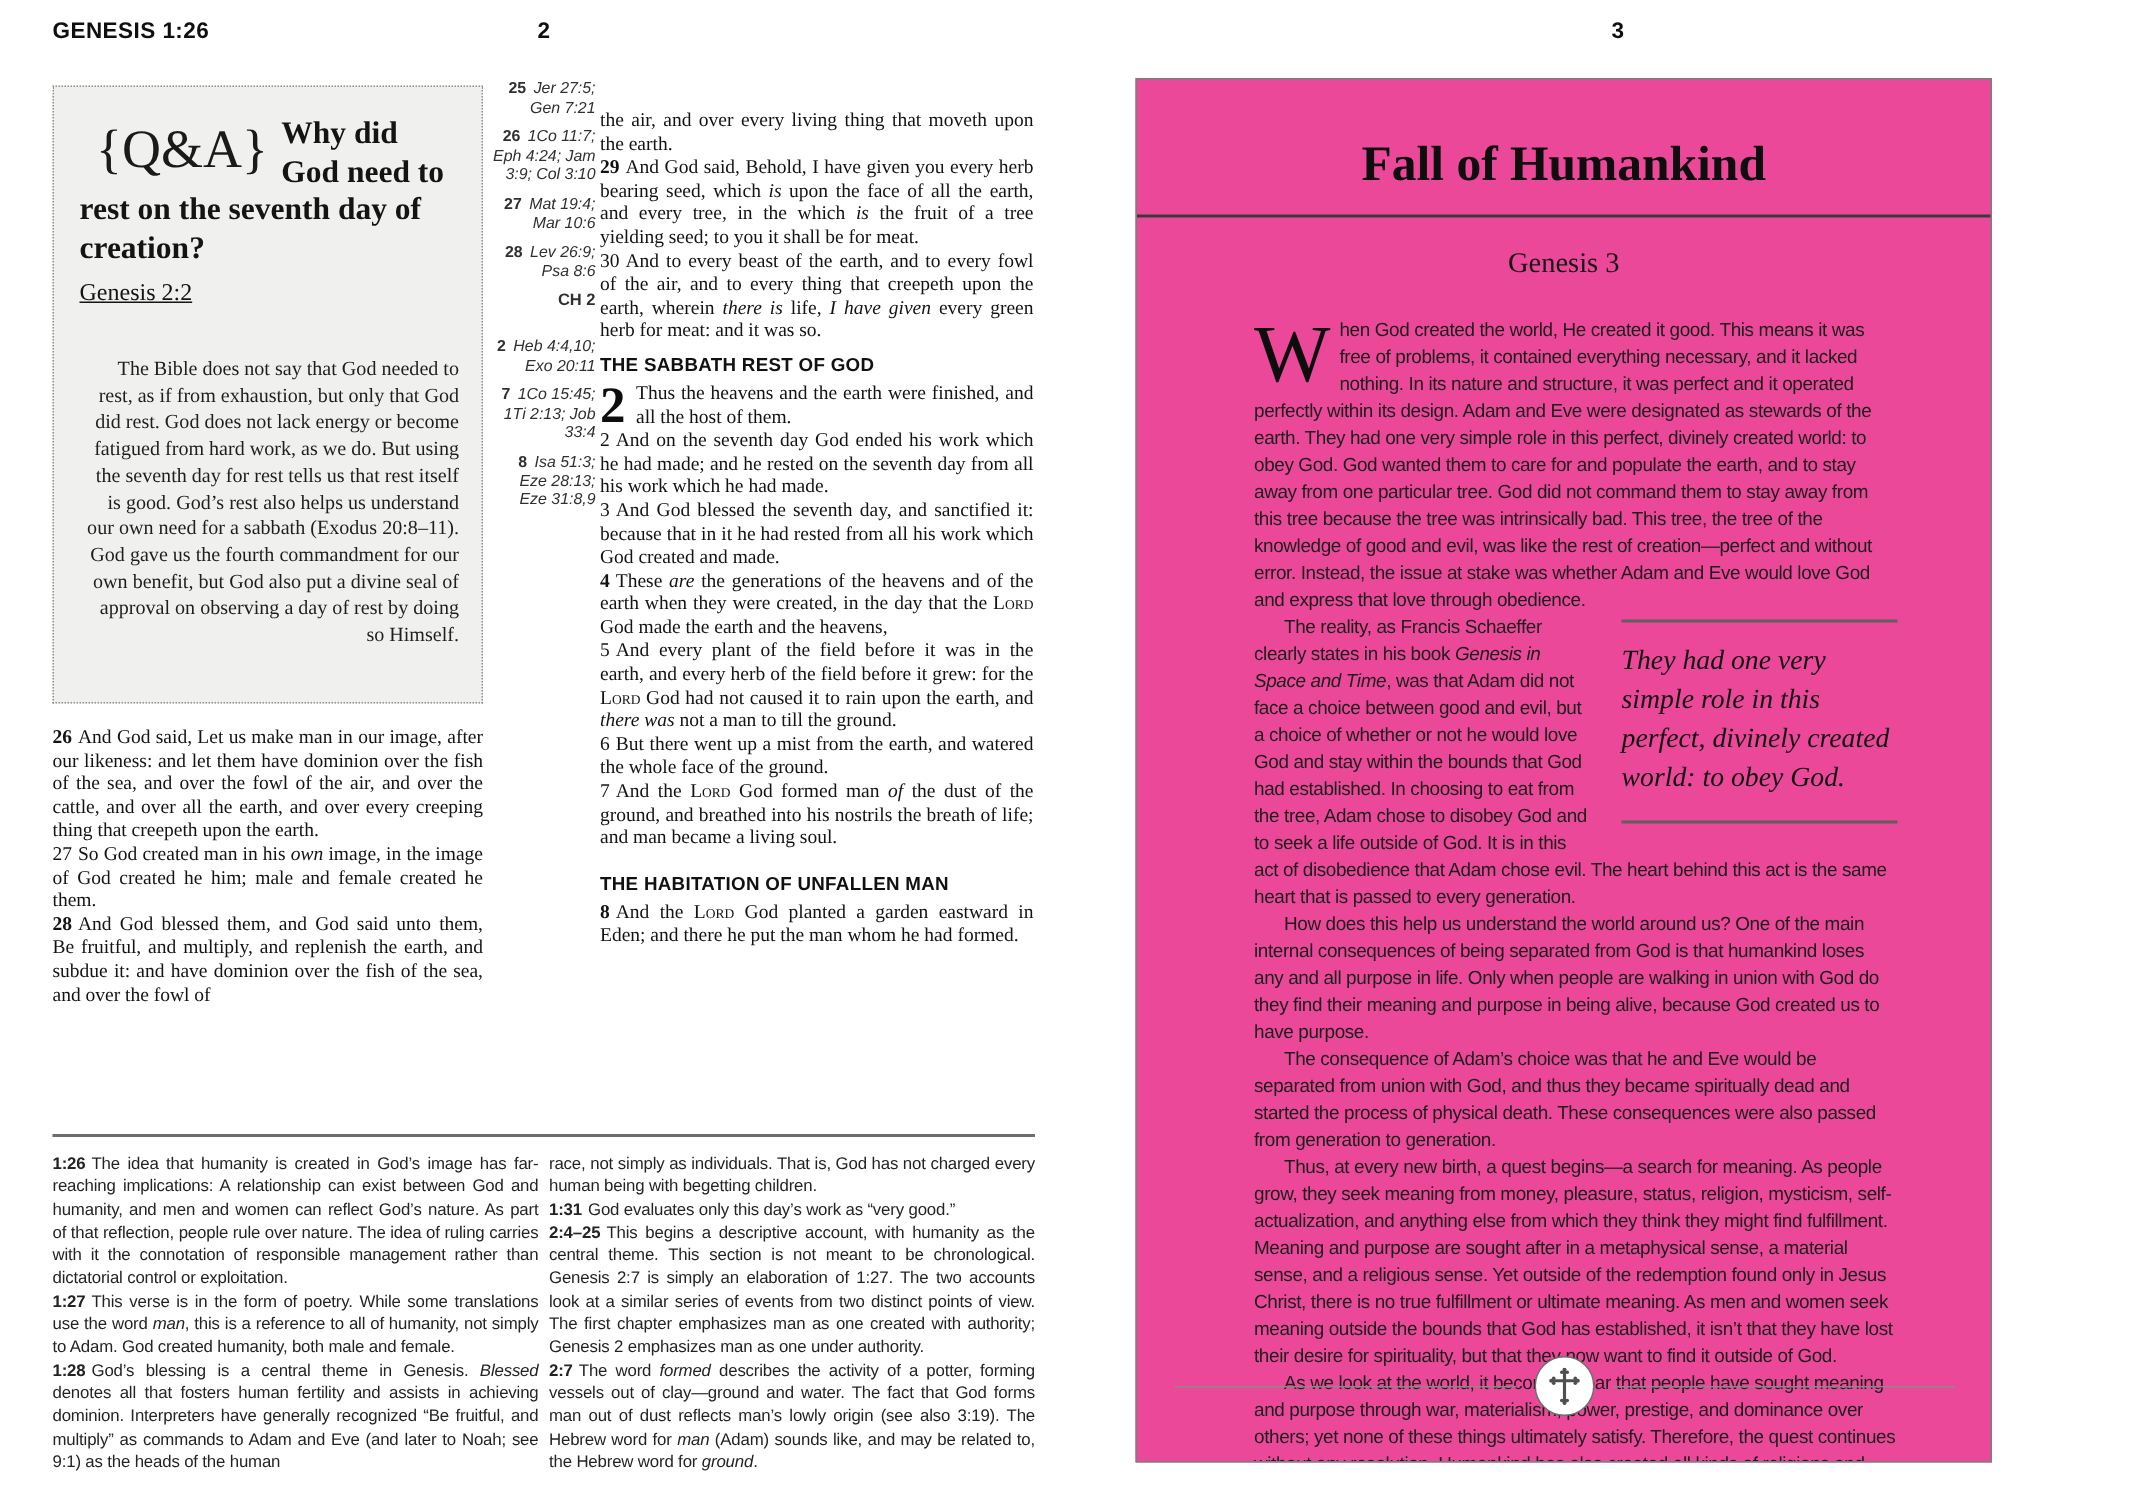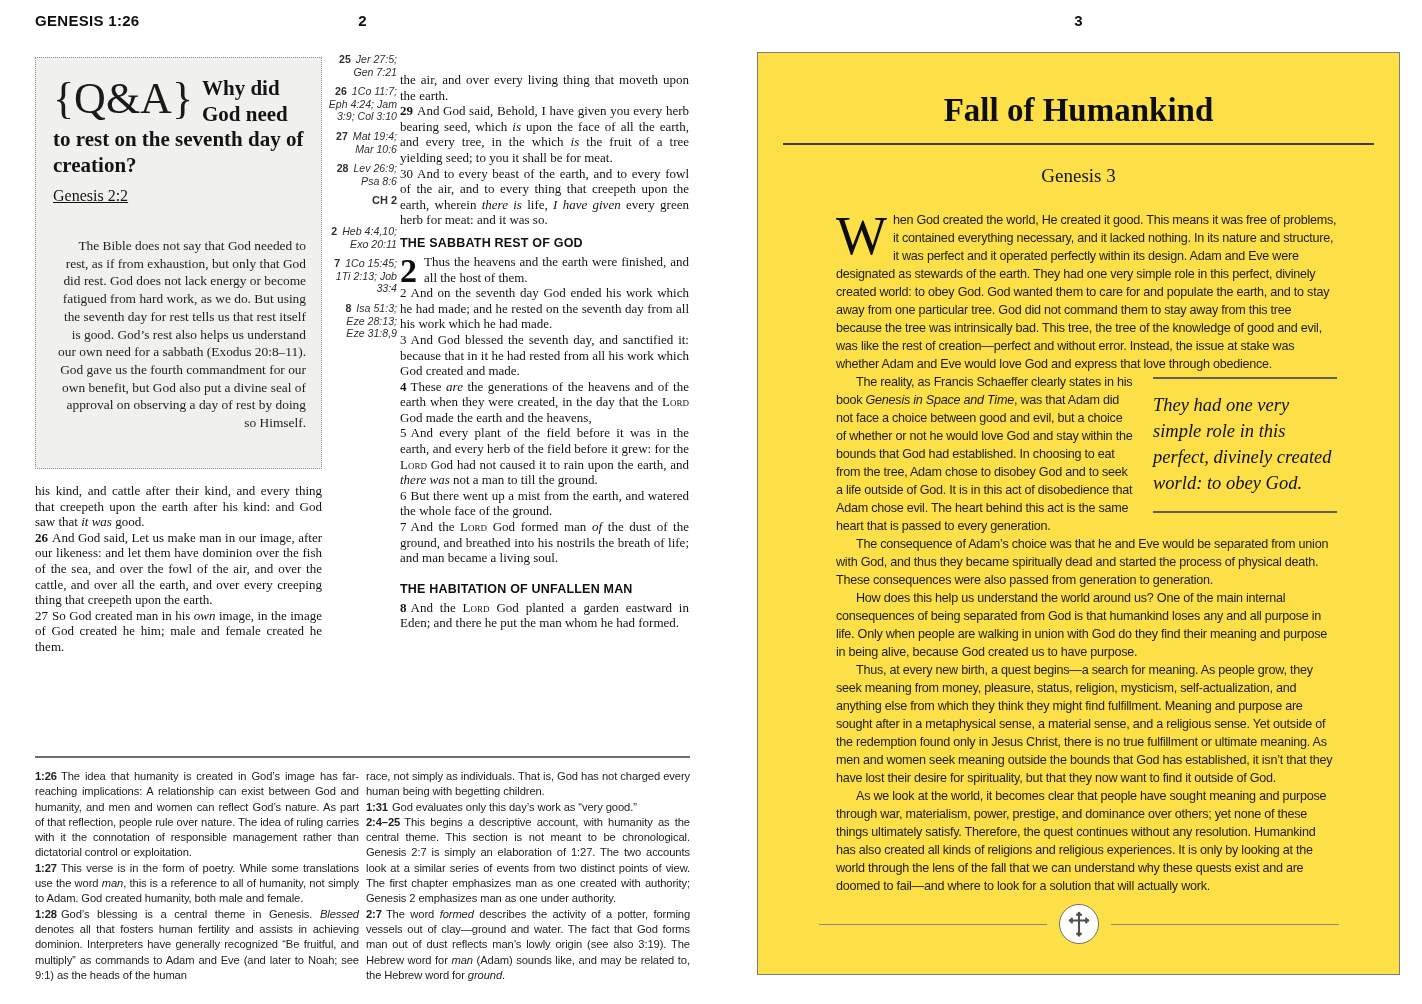--- a/index.html
+++ b/index.html
@@ -11,21 +11,21 @@
   .running-head { position:absolute; left:35px; top:12px; font:bold 15px "Liberation Sans", sans-serif; color:#0f0f0f; letter-spacing:.3px; }
   .pageno { position:absolute; top:12px; font:bold 15px "Liberation Sans", sans-serif; color:#0f0f0f; text-align:center; }
   .pageno-left  { left:35px;  width:655px; }
   .pageno-right { left:757px; width:643px; }
 
   .col1  { position:absolute; left:35px;  top:57px; width:287px; }
   .xrefs { position:absolute; left:326px; top:53px; width:71px; }
   .col2  { position:absolute; left:400px; top:48px; width:289px;margin-top:24px; }
 
   .qa-box { border:1.5px dotted #8f8f8f; background:#f0f0ee; padding:18px 15px 10px 17px; height:412px; margin-bottom:14px; }
-  .qa-logo { float:left; font-family:"Liberation Serif", serif; font-size:44px; line-height:46px; padding-right:9px; color:#1a1a1a; }
+  .qa-logo { float:left; font-family:"Liberation Serif", serif; font-size:36px; line-height:46px; padding-right:9px; color:#1a1a1a;margin-left:11px; }
   .qa-q   { font:bold 21px/25.5px "Liberation Serif", serif; color:#141414; }
   .qa-ref { clear:left; font:16px/18px "Liberation Serif", serif; margin:9px 0 32px;text-decoration:underline; }
   .qa-body { margin:0; font:13.4px/17.7px "Liberation Serif", serif; color:#1e1e1e;text-align:right; }
 
   .verse { margin:0; font:13px/15.6px "Liberation Serif", serif; text-align:justify; color:#131313; }
   .vn { margin-right:4px; }
   .vn.b { font-weight:bold; }
   .vn:empty { display:none; margin:0; }
   .sc { font-variant:small-caps; }
 
@@ -39,21 +39,21 @@
 
   .fn-divider { position:absolute; left:35px; top:756px; width:655px; height:2px; background:#6d6d6d; }
   .fncol { position:absolute; top:769px; width:324px; }
   .fncol1 { left:35px; }
   .fncol2 { left:366px; }
   .fn { margin:0; font:11.2px/15.3px "Liberation Sans", sans-serif; letter-spacing:-.1px; text-align:justify; color:#232323; }
   .fnref { margin-right:4px; }
   .fnref:empty { display:none; margin:0; }
 
   
-  .article-frame { position:absolute; left:757px; top:52px; width:643px; height:923px; border:1px solid #7d7d7d; background:#fde047; overflow:hidden; }
+  .article-frame { position:absolute; left:757px; top:52px; width:571px; height:923px; border:1px solid #7d7d7d; background:#ec4899; overflow:hidden; }
   .article-title { margin:38px 0 0; text-align:center; font:bold 33px/38px "Liberation Serif", serif; color:#0e0e0e; }
   .title-rule { width:591px; height:2px; background:#3a3a3a; margin:14px auto 0; }
   .article-subtitle { margin-top:20px; text-align:center; font:19px/22px "Liberation Serif", serif; color:#141414; }
   .article-body { margin:24px 62px 0 78px; font:12.6px/18px "Liberation Sans", sans-serif; letter-spacing:-.25px; color:#1c1c1c; }
   .ap { margin:0; text-indent:20px; }
   .ap.first { text-indent:0; }
   .dropcap { float:left; font:54px/44px "Liberation Serif", serif; margin:3px 6px 0 0; color:#0d0d0d; letter-spacing:0; }
   .pull-quote { float:right; width:184px; margin:4px 0 10px 18px; padding:13px 2px 15px 0;
                 border-top:2px solid #5f5f5f; border-bottom:2px solid #5f5f5f;
                 font:italic 18.5px/26px "Liberation Serif", serif; letter-spacing:0; color:#101010; text-indent:0; }
@@ -70,23 +70,23 @@
   <div class="running-head">GENESIS 1:26</div>
   <div class="pageno pageno-left">2</div>
 
   <div class="col1">
     <div class="qa-box">
       <span class="qa-logo">{Q&amp;A}</span>
       <span class="qa-q">Why did God need to rest on the seventh day of creation?</span>
       <div class="qa-ref">Genesis 2:2</div>
       <p class="qa-body">The Bible does not say that God needed to rest, as if from exhaustion, but only that God did rest. God does not lack energy or become fatigued from hard work, as we do. But using the seventh day for rest tells us that rest itself is good. God’s rest also helps us understand our own need for a sabbath (Exodus 20:8–11). God gave us the fourth commandment for our own benefit, but God also put a divine seal of approval on observing a day of rest by doing so Himself.</p>
     </div>
-    <p class="verse"><span>his kind, and cattle after their kind, and every thing that creepeth upon the earth after his kind: and God saw that <i>it was</i> good.</span></p>
     <p class="verse"><span class="vn b">26</span><span>And God said, Let us make man in our image, after our likeness: and let them have dominion over the fish of the sea, and over the fowl of the air, and over the cattle, and over all the earth, and over every creeping thing that creepeth upon the earth.</span></p>
     <p class="verse"><span class="vn">27</span><span>So God created man in his <i>own</i> image, in the image of God created he him; male and female created he them.</span></p>
+    <p class="verse"><span class="vn b">28</span><span>And God blessed them, and God said unto them, Be fruitful, and multiply, and replenish the earth, and subdue it: and have dominion over the fish of the sea, and over the fowl of</span></p>
   </div>
 
   <div class="xrefs">
     <p class="xref"><b>25</b> <span>Jer 27:5; Gen 7:21</span></p>
     <p class="xref"><b>26</b> <span>1Co 11:7; Eph 4:24; Jam 3:9; Col 3:10</span></p>
     <p class="xref"><b>27</b> <span>Mat 19:4; Mar 10:6</span></p>
     <p class="xref"><b>28</b> <span>Lev 26:9; Psa 8:6</span></p>
     <p class="xref ch">CH 2</p>
     <p class="xref"><b>2</b> <span>Heb 4:4,10; Exo 20:11</span></p>
     <p class="xref"><b>7</b> <span>1Co 15:45; 1Ti 2:13; Job 33:4</span></p>
@@ -130,22 +130,22 @@
 
   <div class="article-frame">
     <h1 class="article-title">Fall of Humankind</h1>
     <div class="title-rule"></div>
     <div class="article-subtitle">Genesis 3</div>
 
     <div class="article-body">
       <p class="ap first"><span class="dropcap">W</span><span>hen God created the world, He created it good. This means it was free of problems, it contained everything necessary, and it lacked nothing. In its nature and structure, it was perfect and it operated perfectly within its design. Adam and Eve were designated as stewards of the earth. They had one very simple role in this perfect, divinely created world: to obey God. God wanted them to care for and populate the earth, and to stay away from one particular tree. God did not command them to stay away from this tree because the tree was intrinsically bad. This tree, the tree of the knowledge of good and evil, was like the rest of creation—perfect and without error. Instead, the issue at stake was whether Adam and Eve would love God and express that love through obedience.</span></p>
       <aside class="pull-quote">They had one very simple role in this perfect, divinely created world: to obey God.</aside>
       <p class="ap">The reality, as Francis Schaeffer clearly states in his book <i>Genesis in Space and Time</i>, was that Adam did not face a choice between good and evil, but a choice of whether or not he would love God and stay within the bounds that God had established. In choosing to eat from the tree, Adam chose to disobey God and to seek a life outside of God. It is in this act of disobedience that Adam chose evil. The heart behind this act is the same heart that is passed to every generation.</p>
+      <p class="ap">How does this help us understand the world around us? One of the main internal consequences of being separated from God is that humankind loses any and all purpose in life. Only when people are walking in union with God do they find their meaning and purpose in being alive, because God created us to have purpose.</p>
       <p class="ap">The consequence of Adam’s choice was that he and Eve would be separated from union with God, and thus they became spiritually dead and started the process of physical death. These consequences were also passed from generation to generation.</p>
-      <p class="ap">How does this help us understand the world around us? One of the main internal consequences of being separated from God is that humankind loses any and all purpose in life. Only when people are walking in union with God do they find their meaning and purpose in being alive, because God created us to have purpose.</p>
       <p class="ap">Thus, at every new birth, a quest begins—a search for meaning. As people grow, they seek meaning from money, pleasure, status, religion, mysticism, self-actualization, and anything else from which they think they might find fulfillment. Meaning and purpose are sought after in a metaphysical sense, a material sense, and a religious sense. Yet outside of the redemption found only in Jesus Christ, there is no true fulfillment or ultimate meaning. As men and women seek meaning outside the bounds that God has established, it isn’t that they have lost their desire for spirituality, but that they now want to find it outside of God.</p>
       <p class="ap">As we look at the world, it becomes clear that people have sought meaning and purpose through war, materialism, power, prestige, and dominance over others; yet none of these things ultimately satisfy. Therefore, the quest continues without any resolution. Humankind has also created all kinds of religions and religious experiences. It is only by looking at the world through the lens of the fall that we can understand why these quests exist and are doomed to fail—and where to look for a solution that will actually work.</p>
     </div>
 
     <div class="ornament">
       <span class="orn-line"></span>
       <span class="orn-circle">
         <svg width="22" height="26" viewBox="0 0 22 26" aria-hidden="true">
           <g stroke="#4f4f4f" stroke-width="2.1" stroke-linecap="round" fill="none">
             <line x1="11" y1="3.5" x2="11" y2="23"></line>

